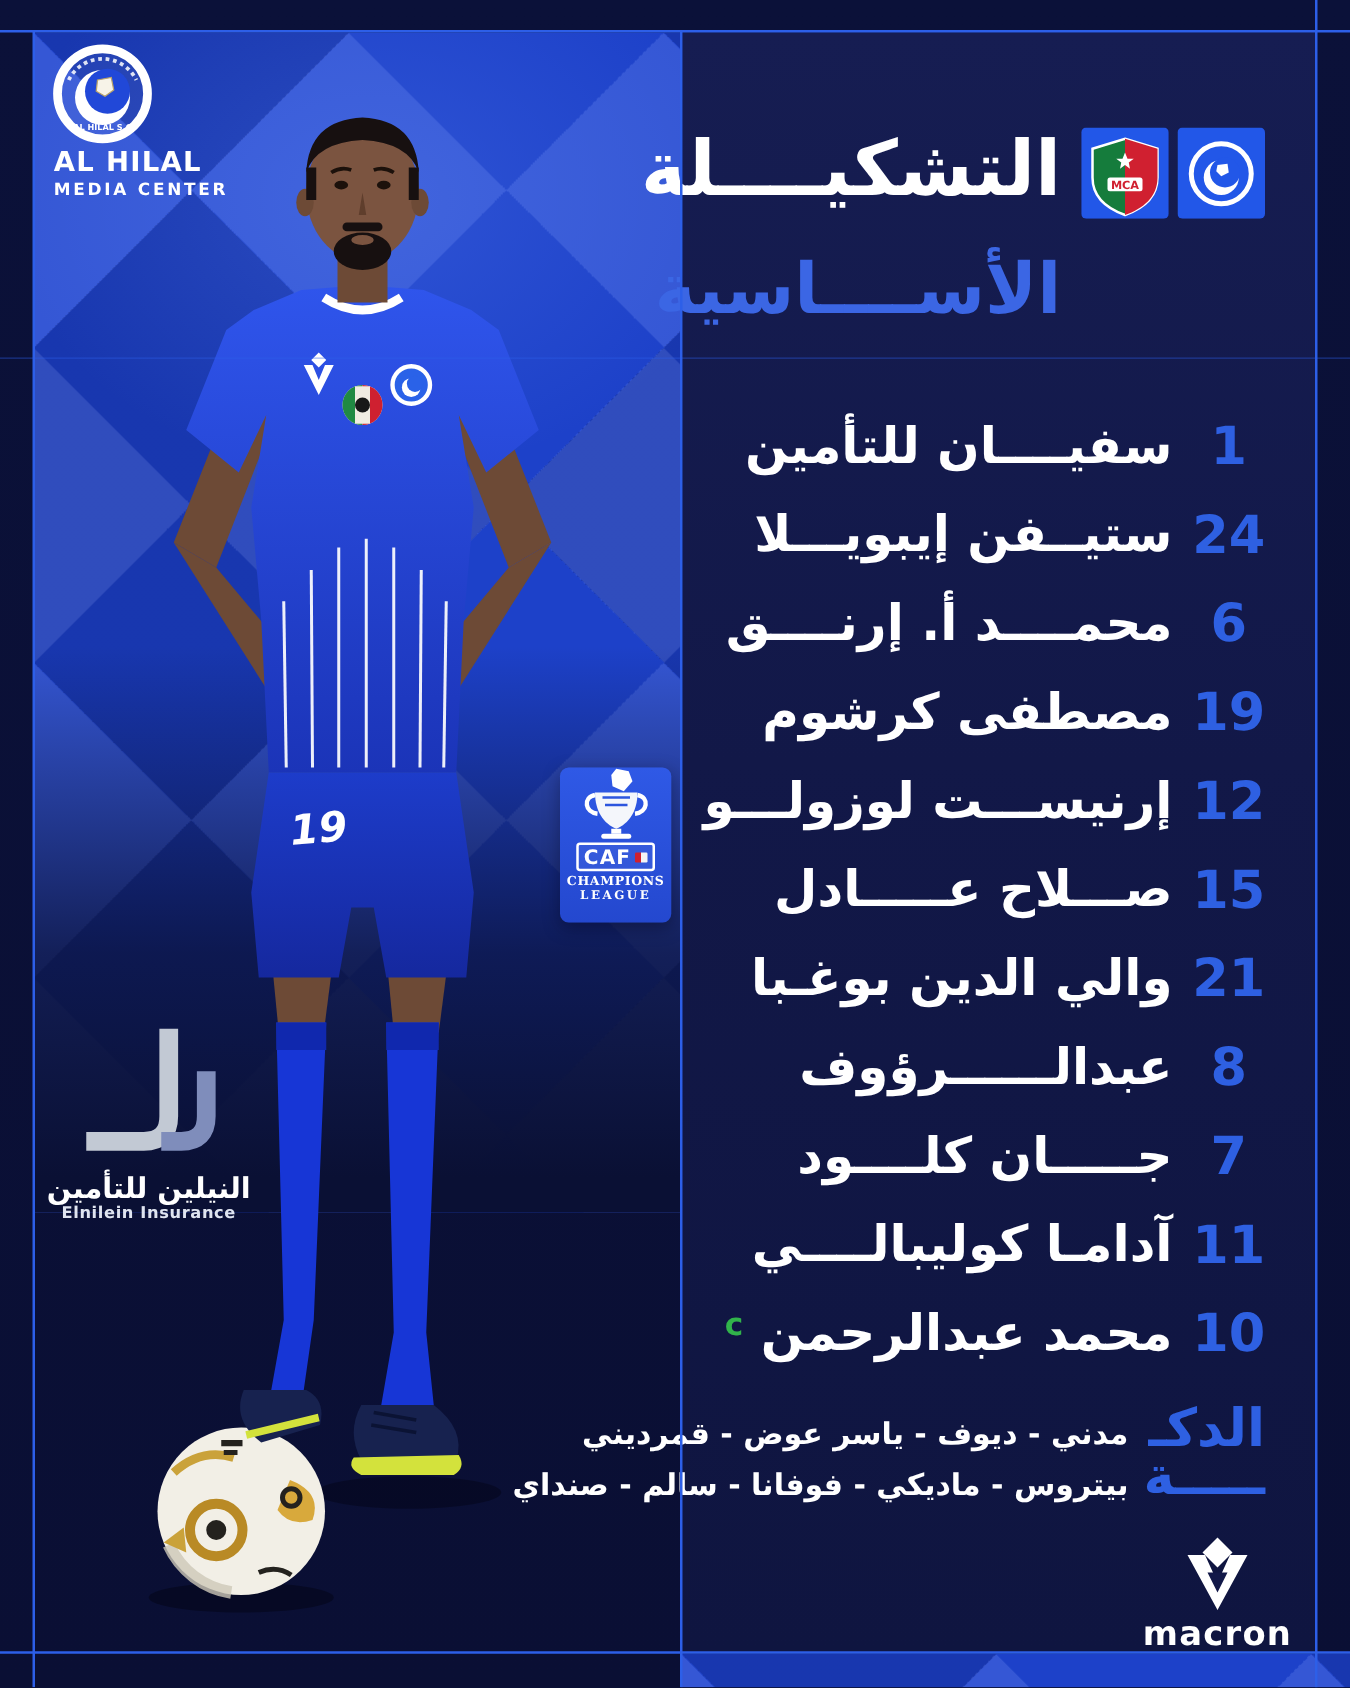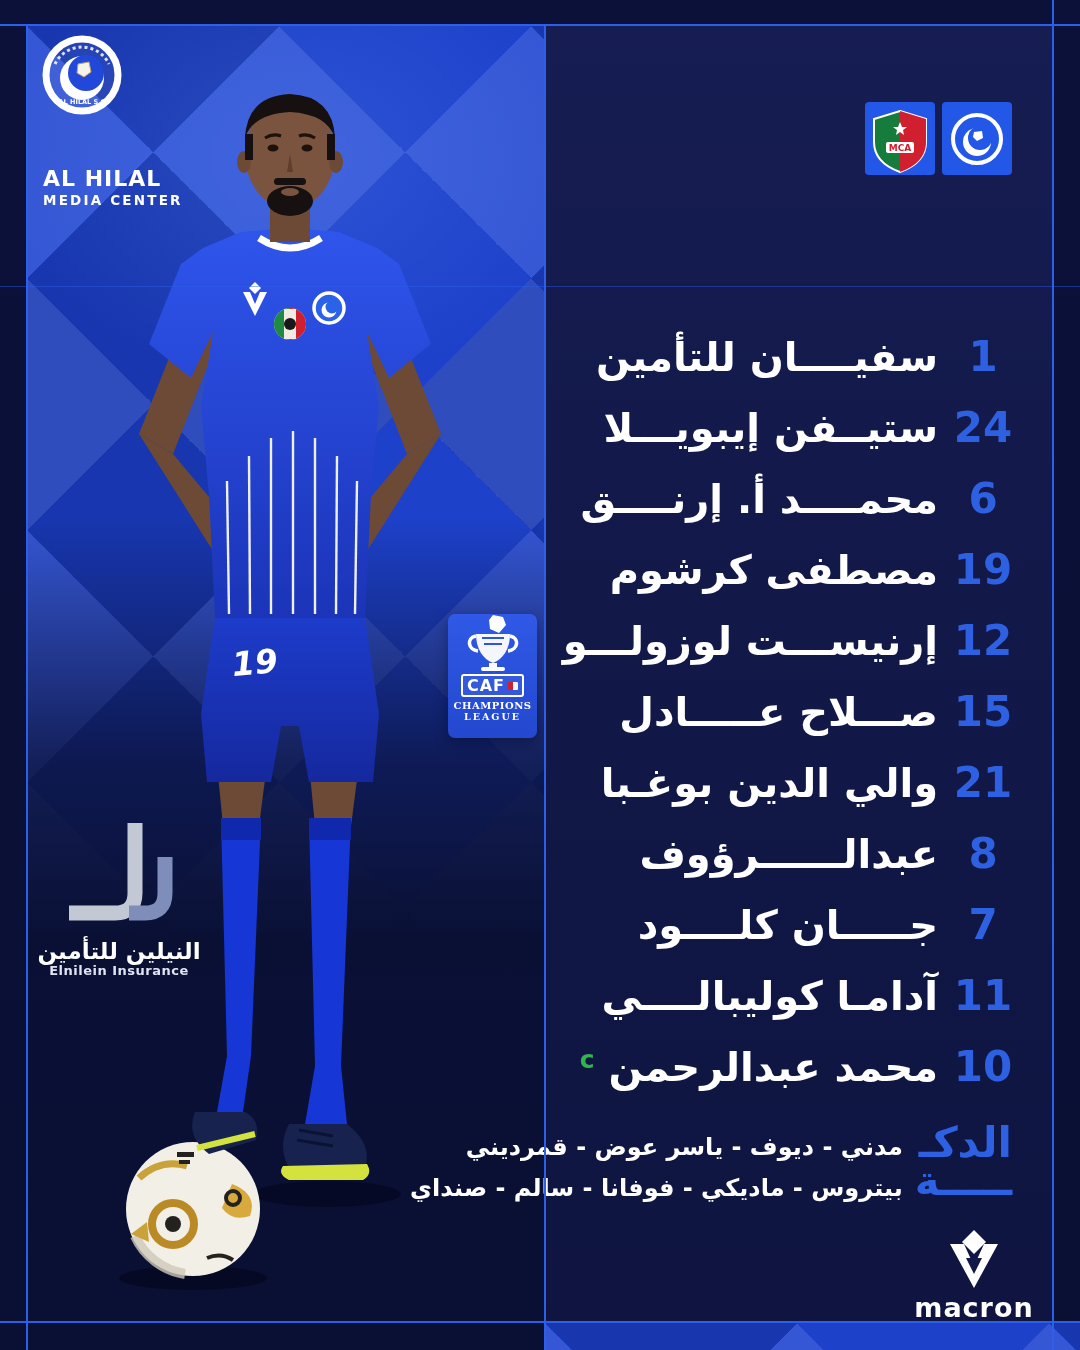--- a/index.html
+++ b/index.html
@@ -23,21 +23,21 @@
   .right-panel{position:absolute;left:546px;top:26px;width:506px;height:1296px;
     background:linear-gradient(180deg,#161d52 0%,#121848 45%,#0f1540 100%);}
   .br-patch{position:absolute;left:545px;top:1323px;right:0;bottom:0;}
   
   .hline{position:absolute;left:0;right:0;height:2px;background:#2d5fe8;}
   .vline{position:absolute;width:2px;background:#2d5fe8;}
   .h-top{top:24px;} .h-bottom{top:1321px;} .h-mid{top:286px;height:1px;opacity:.45;}
   .v-left{left:26px;top:24px;bottom:0;} .v-mid{left:544px;top:24px;bottom:0;} .v-right{left:1052px;top:0;bottom:0;}
   
   .crest{position:absolute;left:14px;top:8px;}
-  .brand{position:absolute;left:16px;top:94px;color:#fff;line-height:1;margin-top:48px;}
+  .brand{position:absolute;left:16px;top:94px;color:#fff;line-height:1;}
   .brand .l1{font-size:22px;font-weight:bold;letter-spacing:1px;}
   .brand .l2{font-size:13.5px;font-weight:bold;letter-spacing:2.2px;margin-top:4px;}
   
   .caf{position:absolute;right:8px;top:588px;width:89px;height:124px;border-radius:7px;
        background:linear-gradient(180deg,#2f59e6,#2448cf);box-shadow:0 4px 14px rgba(0,0,20,.35);
        display:flex;flex-direction:column;align-items:center;}
   .caf-box{margin-top:2px;display:flex;align-items:center;gap:3px;border:2px solid #fff;border-radius:3px;
            padding:0 4px;background:rgba(255,255,255,0.06);}
   .caf-box span{color:#fff;font-weight:bold;font-size:16px;letter-spacing:1px;}
   .caf-flag{width:10px;height:8px;background:linear-gradient(90deg,#d02030 50%,#f5f5f5 50%);border-radius:1px;}
@@ -238,20 +238,24 @@
           <text x="35" y="49" text-anchor="middle" font-size="9" font-weight="bold" fill="#d02030">MCA</text>
         </svg>
         <svg class="logo-sq" viewBox="0 0 70 73">
           <rect width="70" height="73" rx="4" fill="#2257e8"></rect>
           <circle cx="35" cy="37" r="24" fill="none" stroke="#ffffff" stroke-width="4"></circle>
           <circle cx="35" cy="40" r="14" fill="#ffffff"></circle>
           <circle cx="38" cy="36" r="12" fill="#2257e8"></circle>
           <polygon points="32,30 40,29 41,36 35,39 31,35" fill="#ffffff"></polygon>
         </svg>
       </div>
+      <div class="title-text">
+        <div class="t1">التشكيــــلة</div>
+        <div class="t2">الأســــاسية</div>
+      </div>
     </div>
 
     <div class="lineup">
         <div class="row">
     <div class="num">1</div>
     <div class="pname">سفيــــان للتأمين</div>
 
   </div>
         <div class="row">
     <div class="num">24</div>

